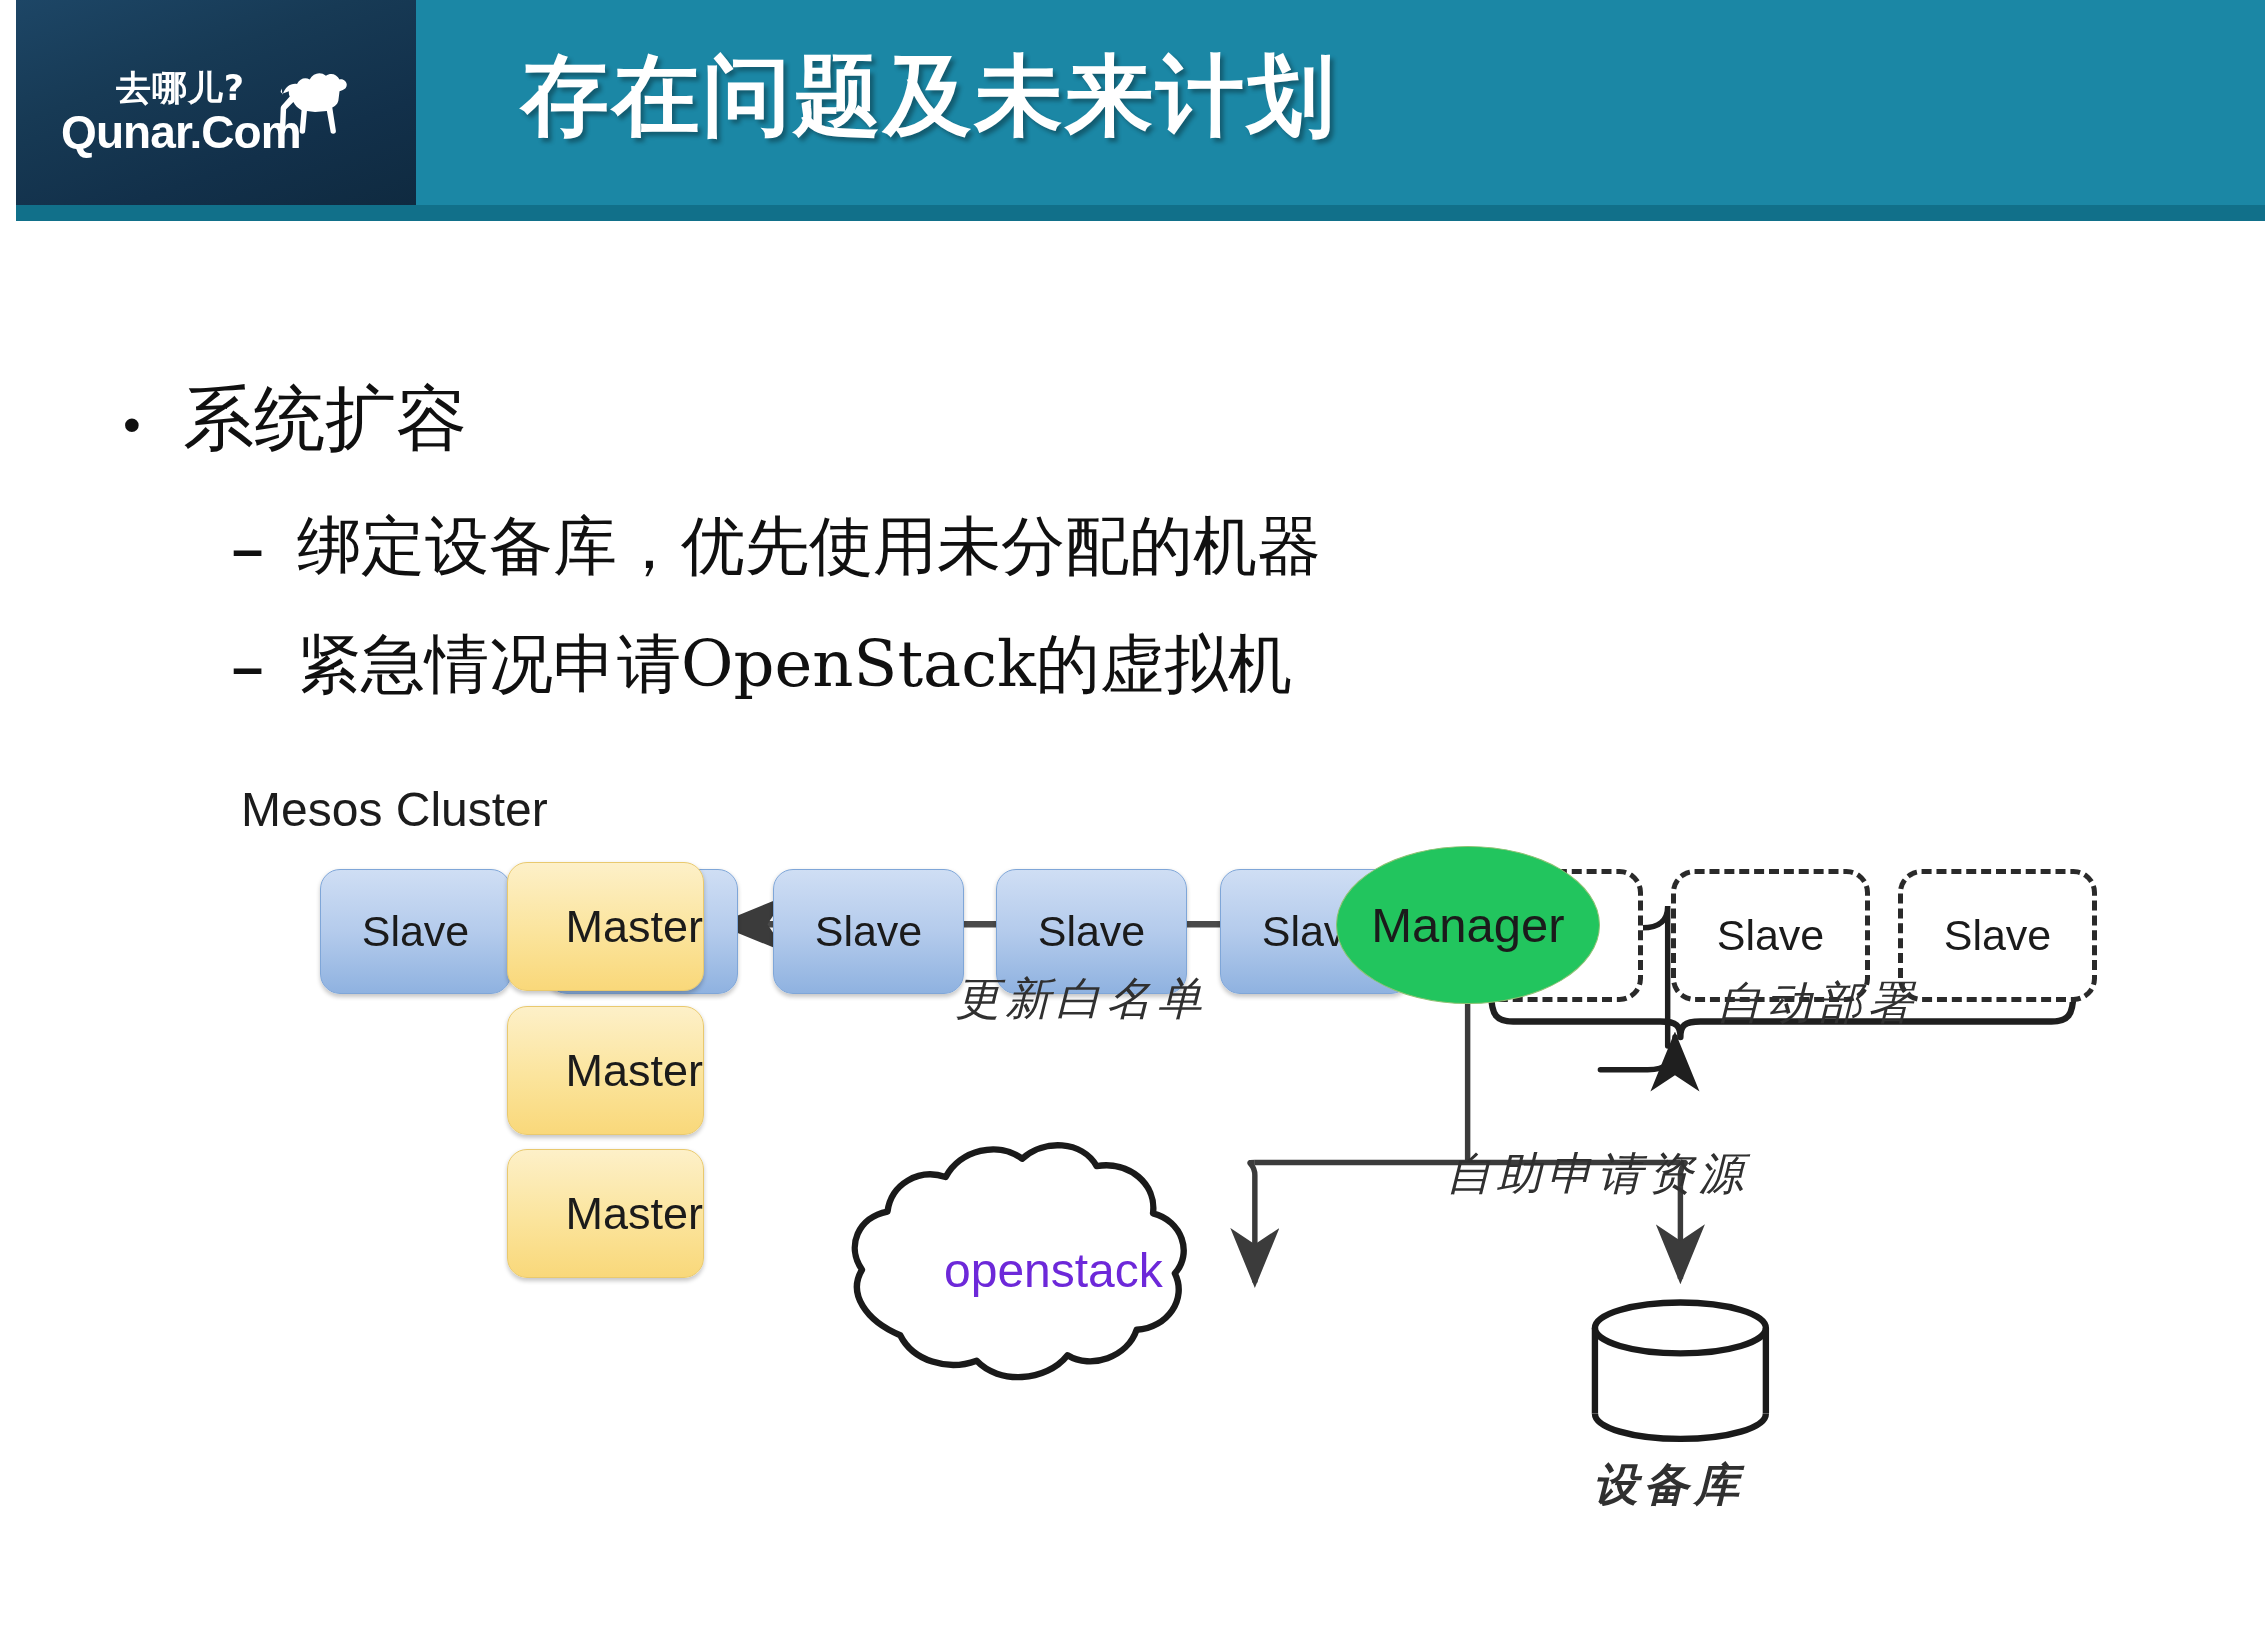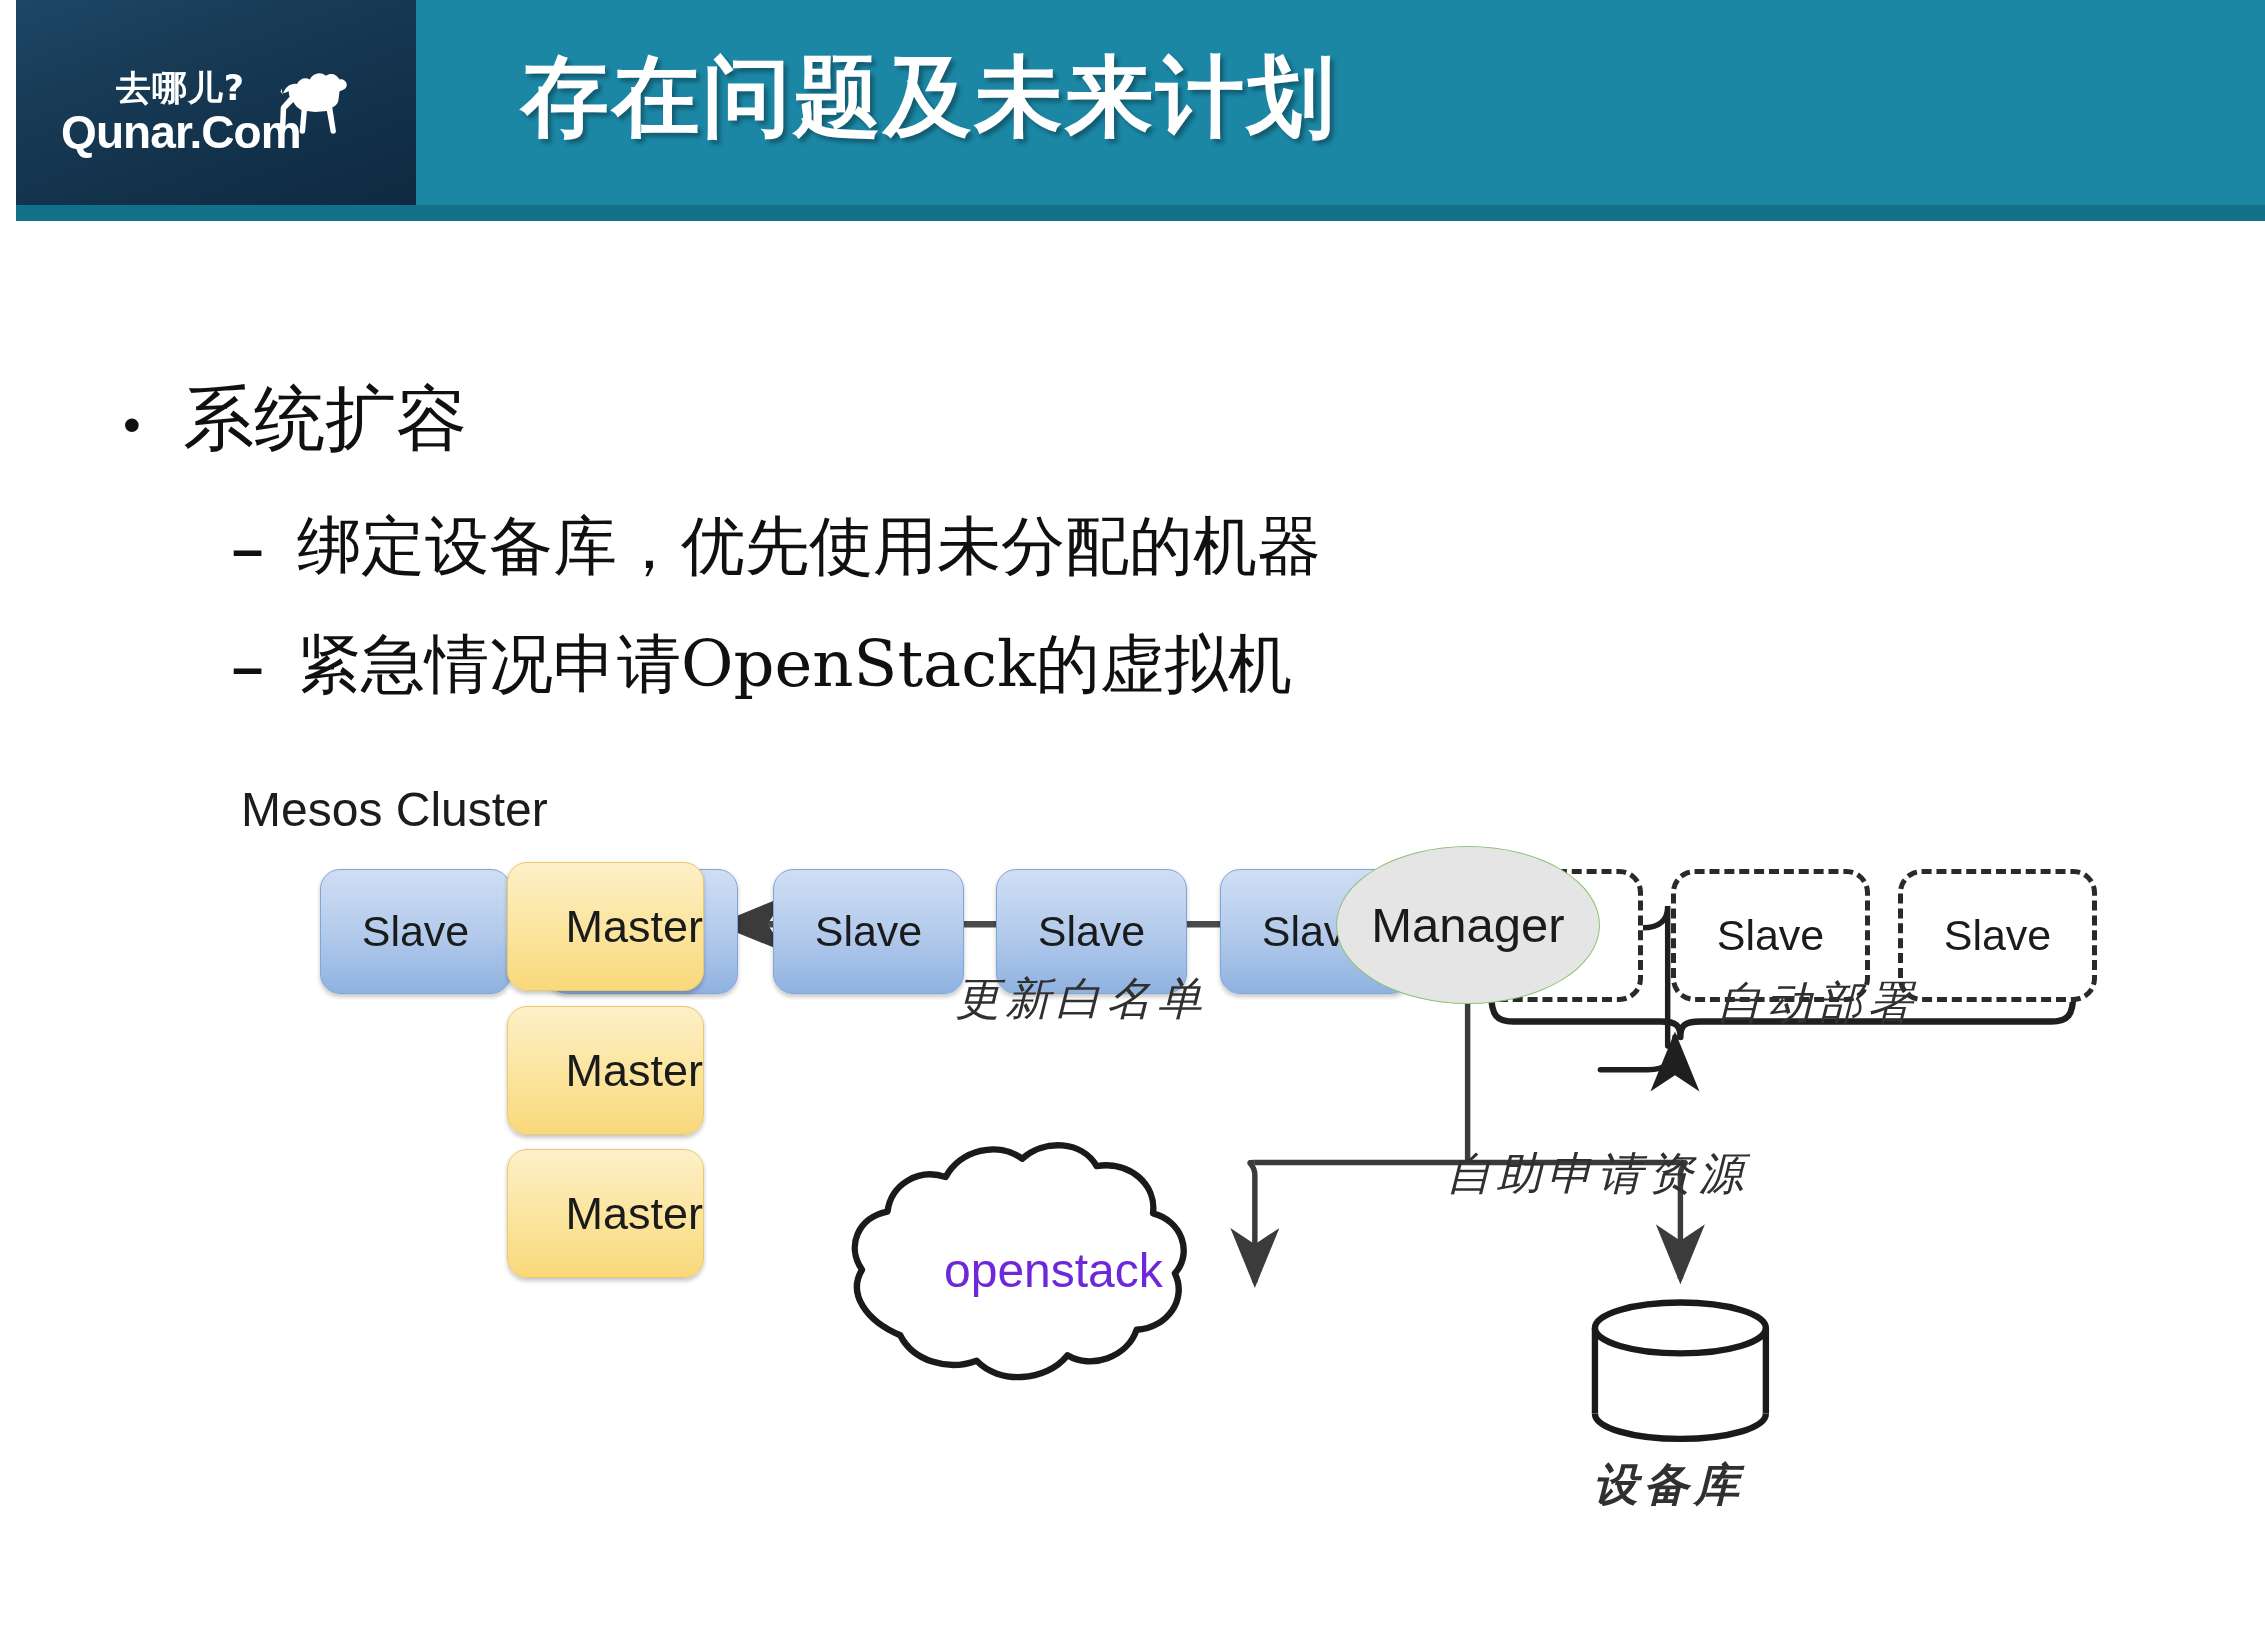--- a/index.html
+++ b/index.html
@@ -87,21 +87,21 @@
     position: absolute;
     left: 505px;
     top: 42px;
     color: #ffffff;
     font-size: 88px;
     font-weight: 700;
     letter-spacing: 2.7px;
     line-height: 1.25;
     white-space: nowrap;
     text-shadow: 3.6px 3.6px 4.5px rgba(0,0,0,0.32);
-    font-family: Liberation Sans, sans-serif;
+    font-family: Liberation Serif, serif;
   }
 
   
   .bullet-l1 {
     position: absolute;
     left: 118px;
     top: 380px;
     width: 1727px;
     display: flex;
     align-items: baseline;
@@ -201,21 +201,21 @@
   }
 
   
   .manager-node {
     position: absolute;
     left: 1336px;
     top: 82px;
     width: 262px;
     height: 156px;
     border-radius: 50%;
-    background: #e5e5e5;
+    background: #22c55e;
     border: 1.8px solid #8ec273;
     display: flex;
     align-items: center;
     justify-content: center;
     font-size: 49px;
     color: #1b1b1b;
     font-family: "Liberation Sans", sans-serif;
   }
 
   .edge-label {

